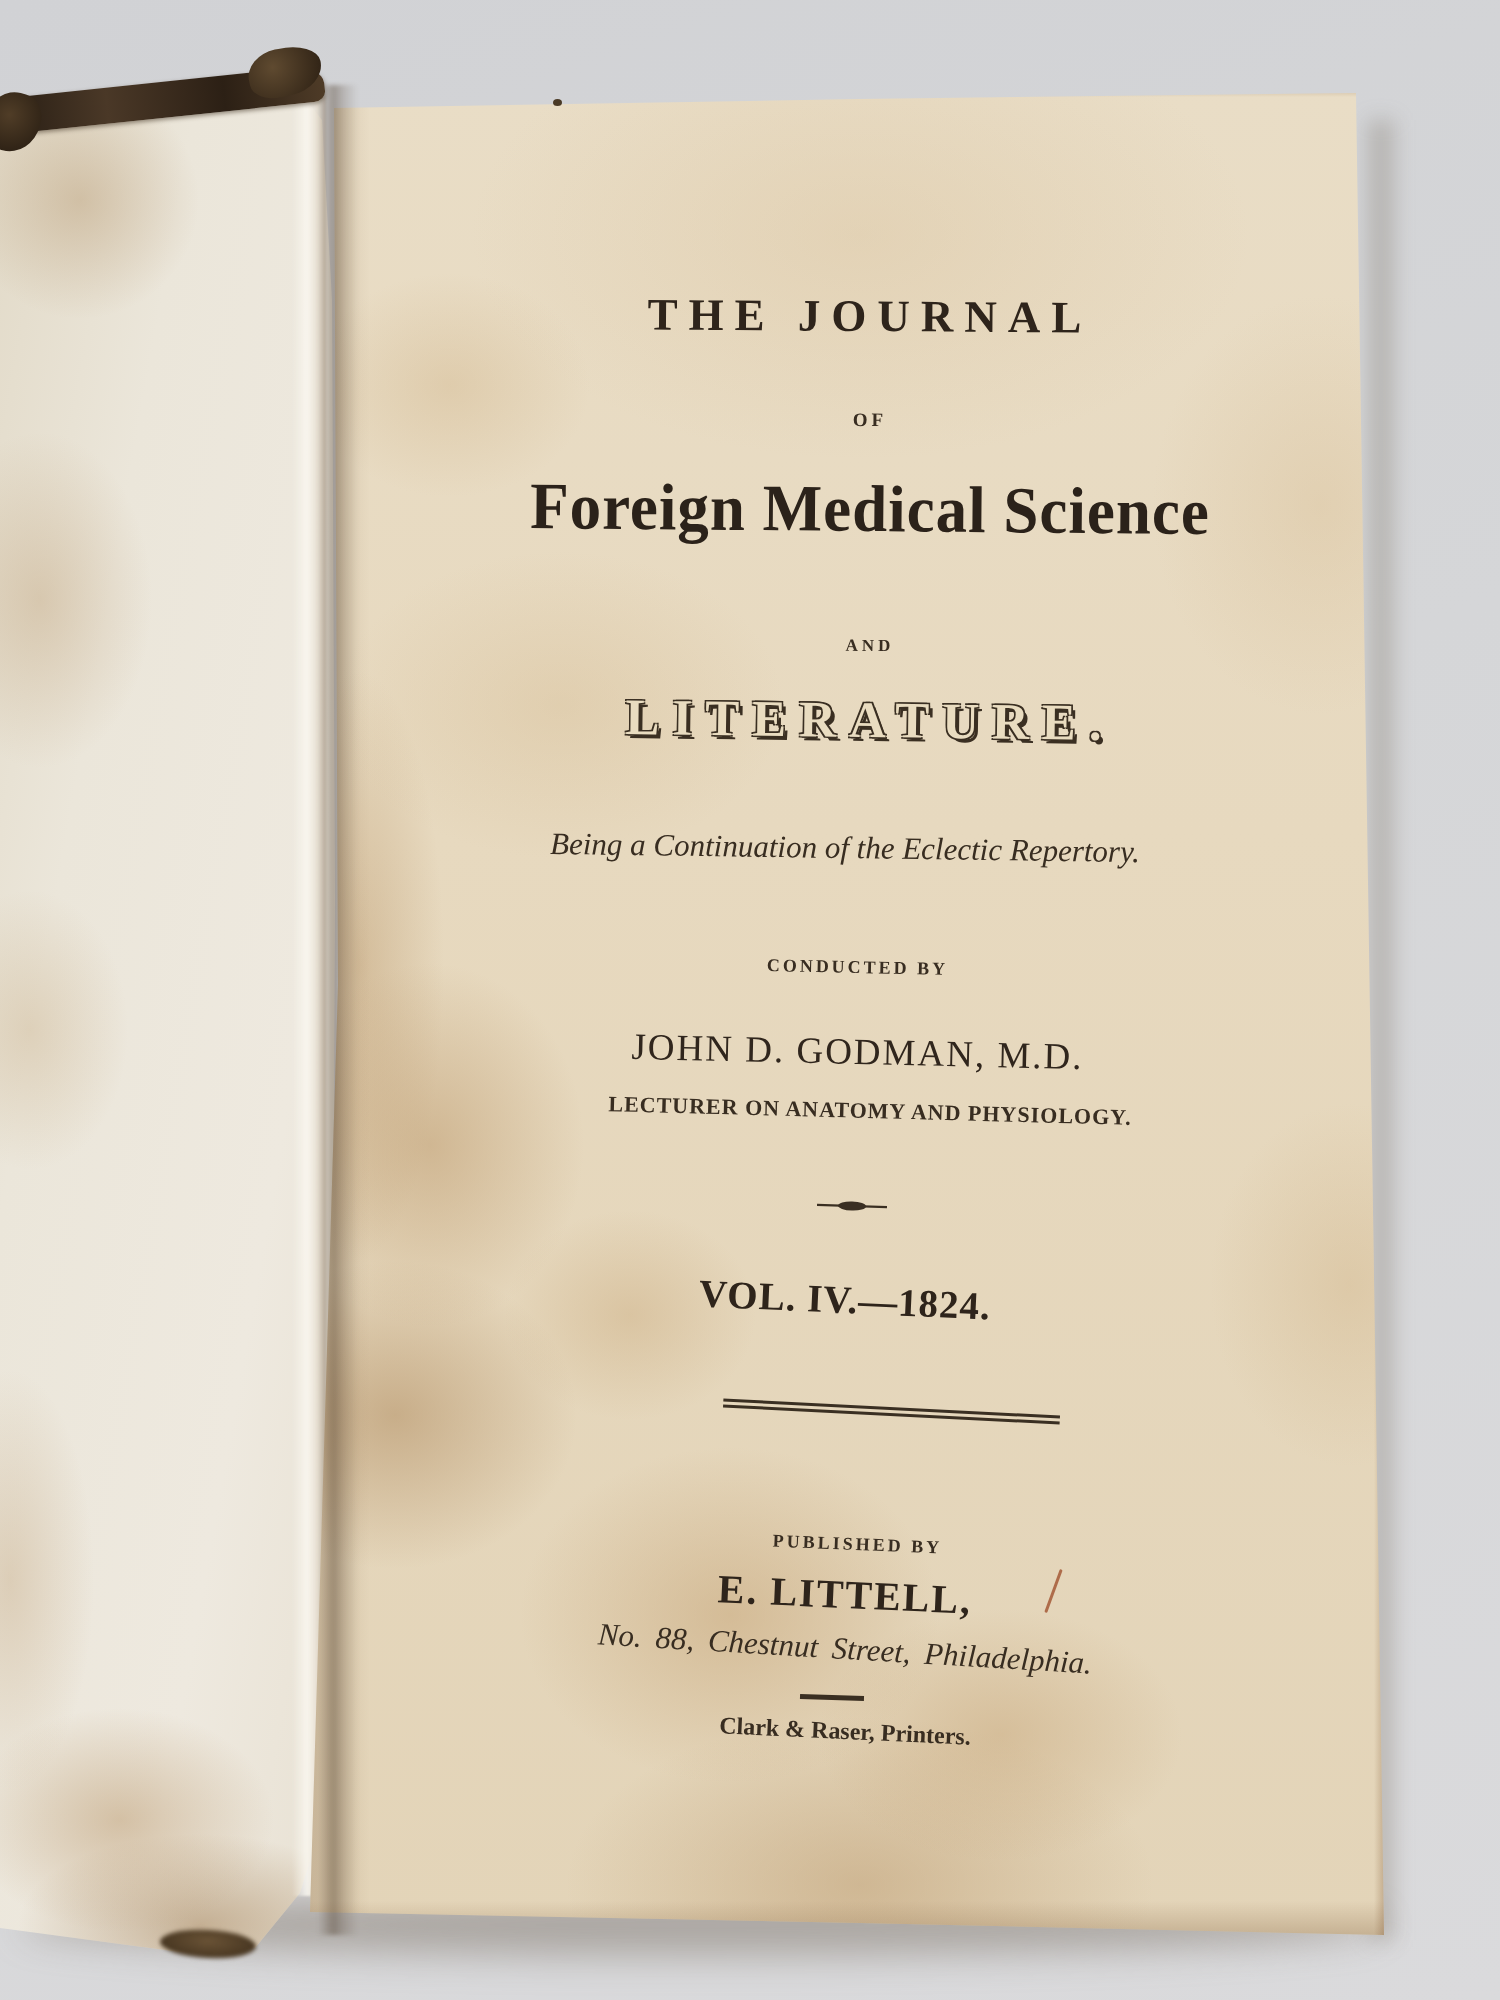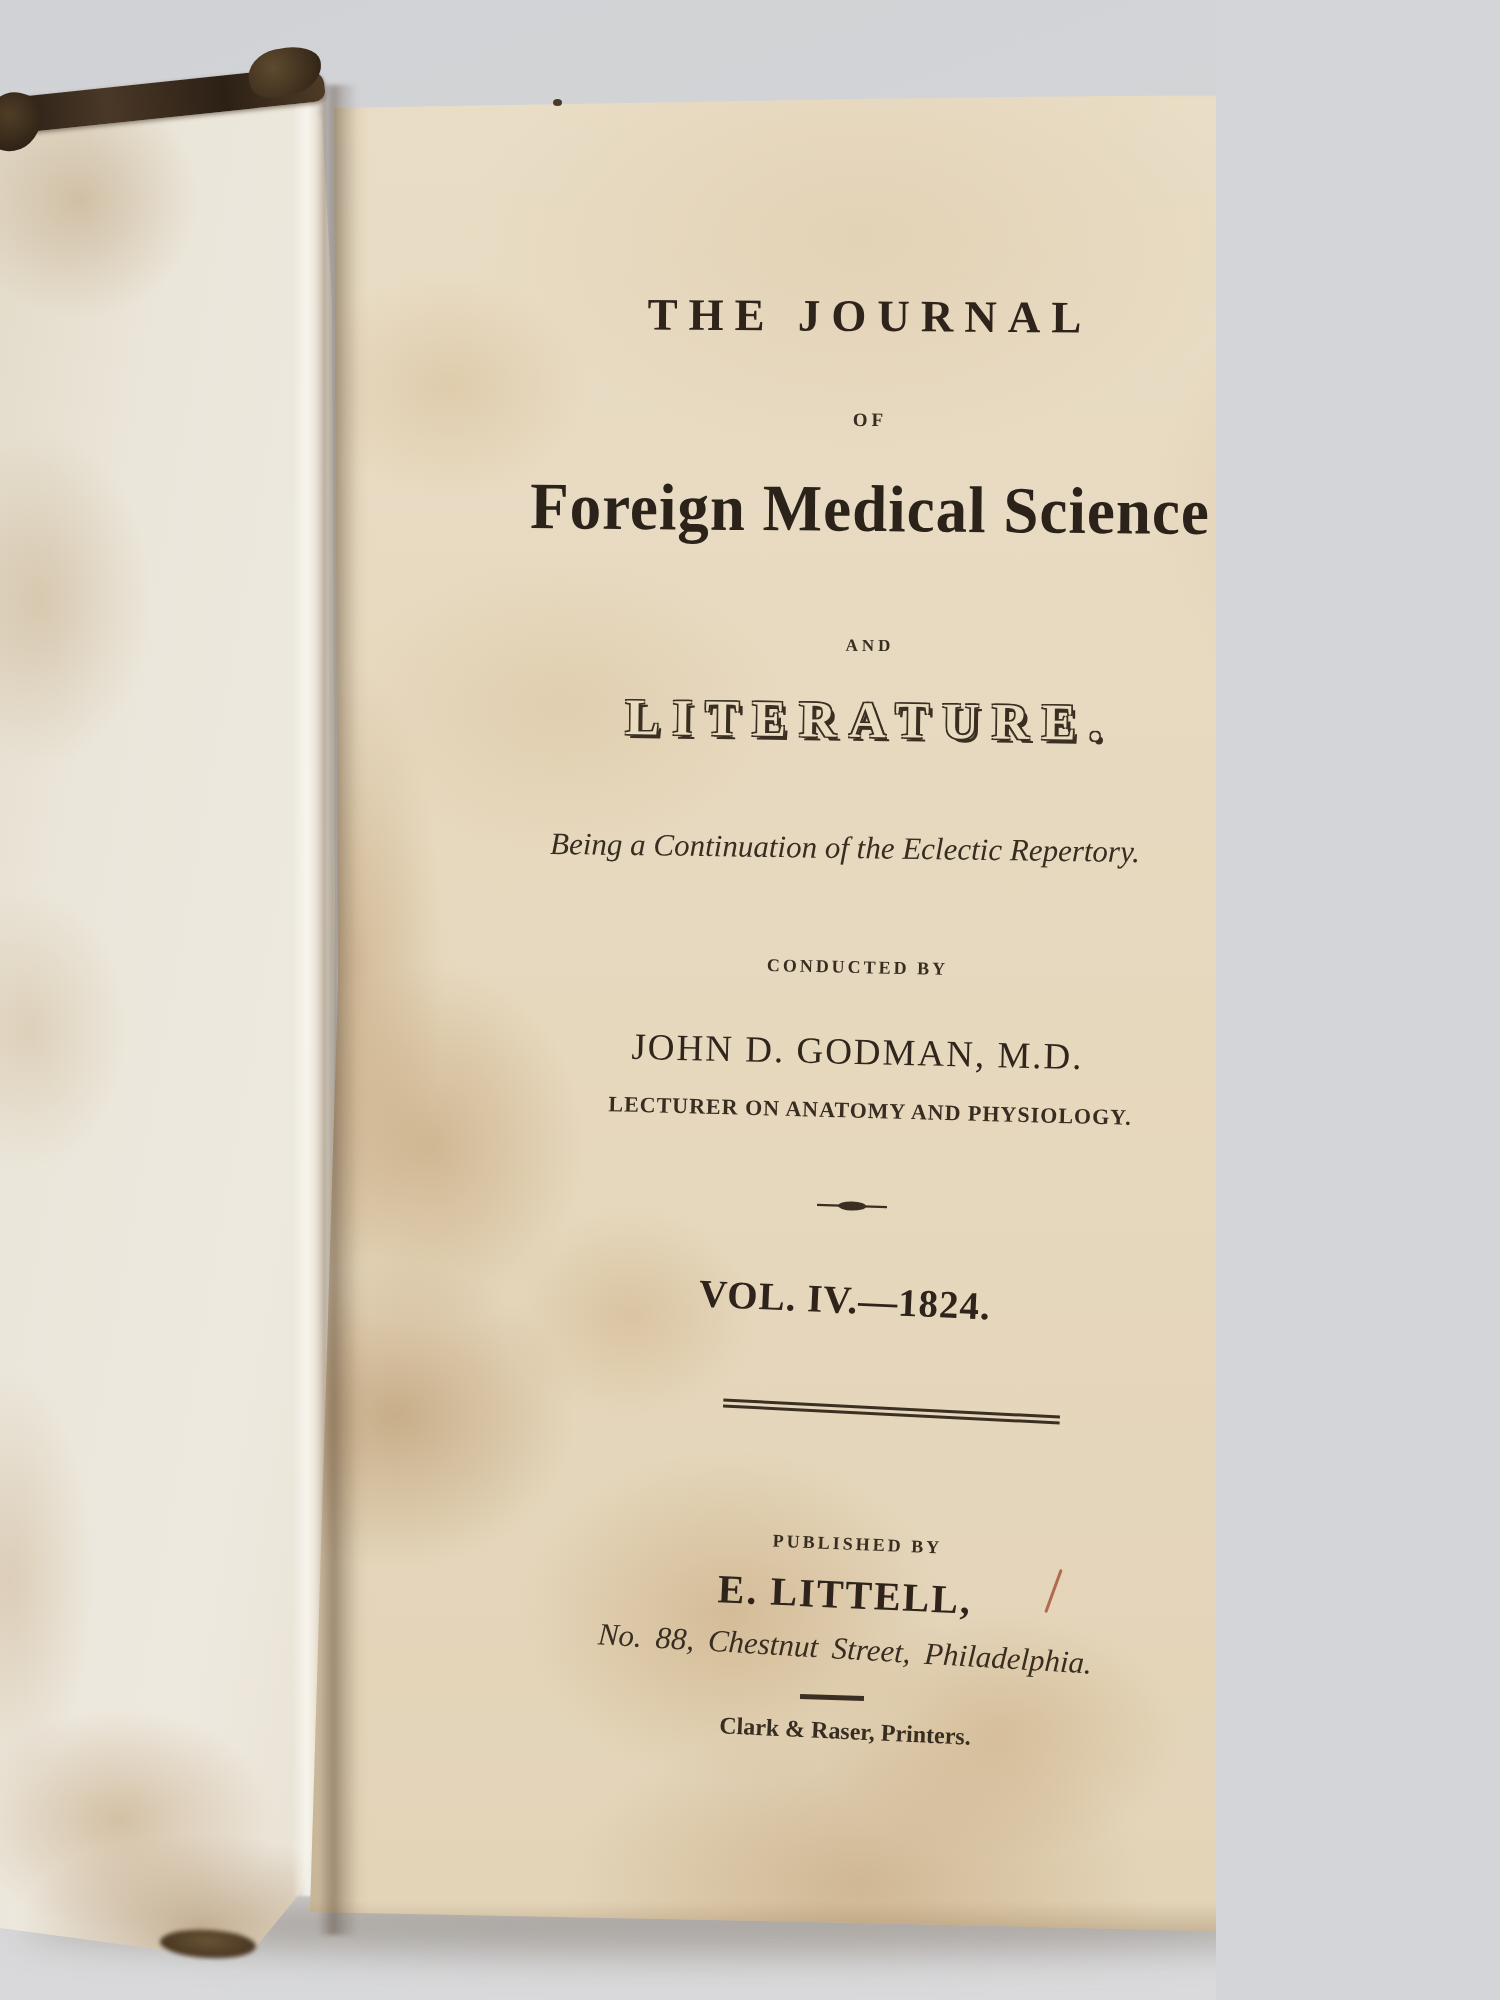--- a/index.html
+++ b/index.html
@@ -5,21 +5,21 @@
   :root{
     --background:#d4d5d8;
     --ink:#382d21;
     --page-paper:#e7dac0;
     --left-paper:#eae4d7;
     --leather:#32271a;
   }
   *{margin:0;padding:0;box-sizing:border-box;}
   html,body{margin:0;background:var(--background);}
   .scene{
-    position:relative;width:1216px;height:2000px;overflow:hidden;
+    position:relative;width:1500px;height:2000px;overflow:hidden;
     background:linear-gradient(160deg,#d1d2d5 0%,#d5d6d8 45%,#dadadc 100%);
     font-family:"Liberation Serif","DejaVu Serif",serif;
   }
   
   .book-shadow{position:absolute;left:20px;top:1895px;width:1360px;height:60px;
     background:rgba(115,105,92,.45);filter:blur(18px);border-radius:50%;}
   .book-shadow-right{position:absolute;left:1368px;top:120px;width:26px;height:1820px;
     background:rgba(120,110,95,.30);filter:blur(10px);}
   
   .left-page{position:absolute;left:0;top:80px;width:336px;height:1885px;

